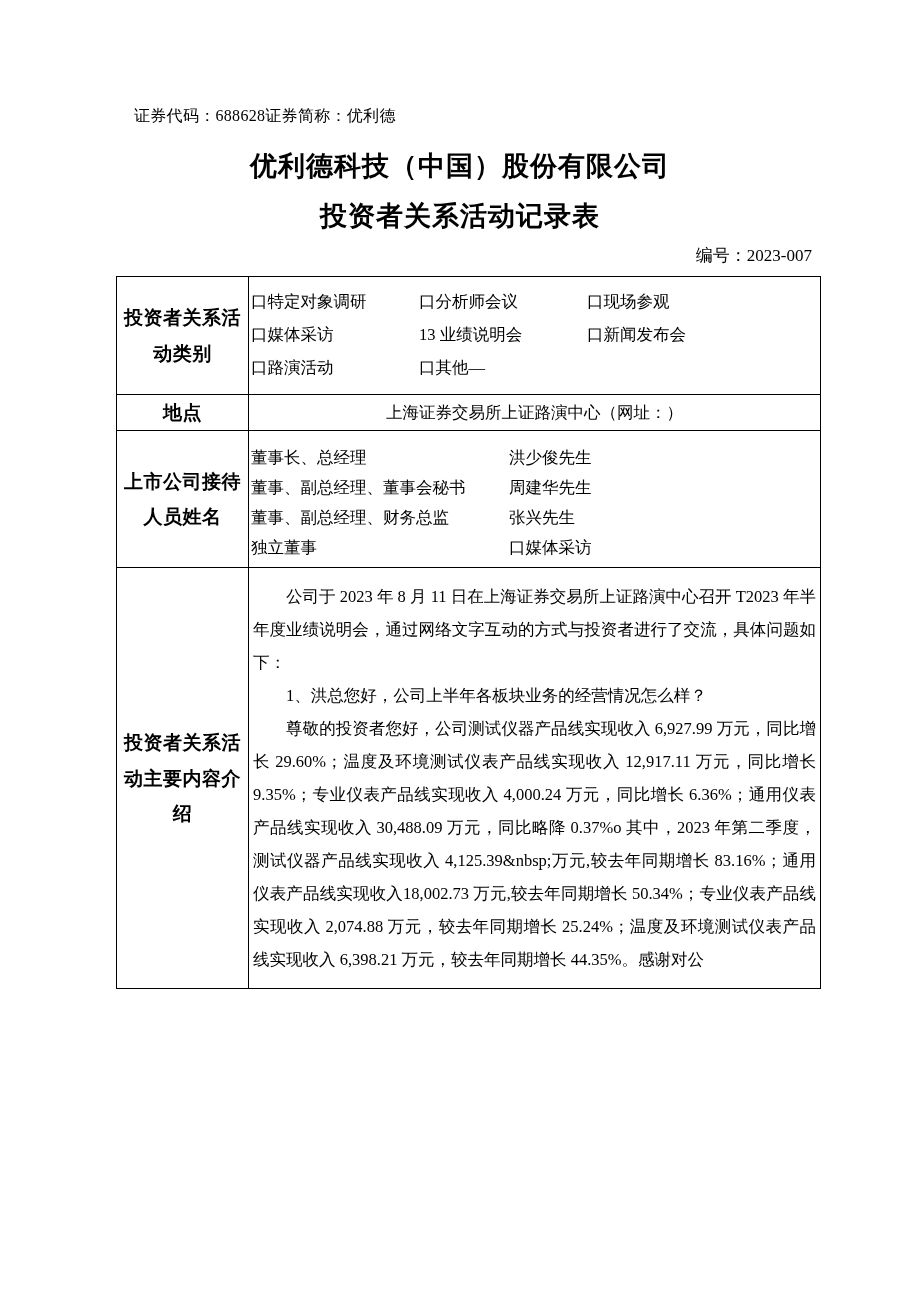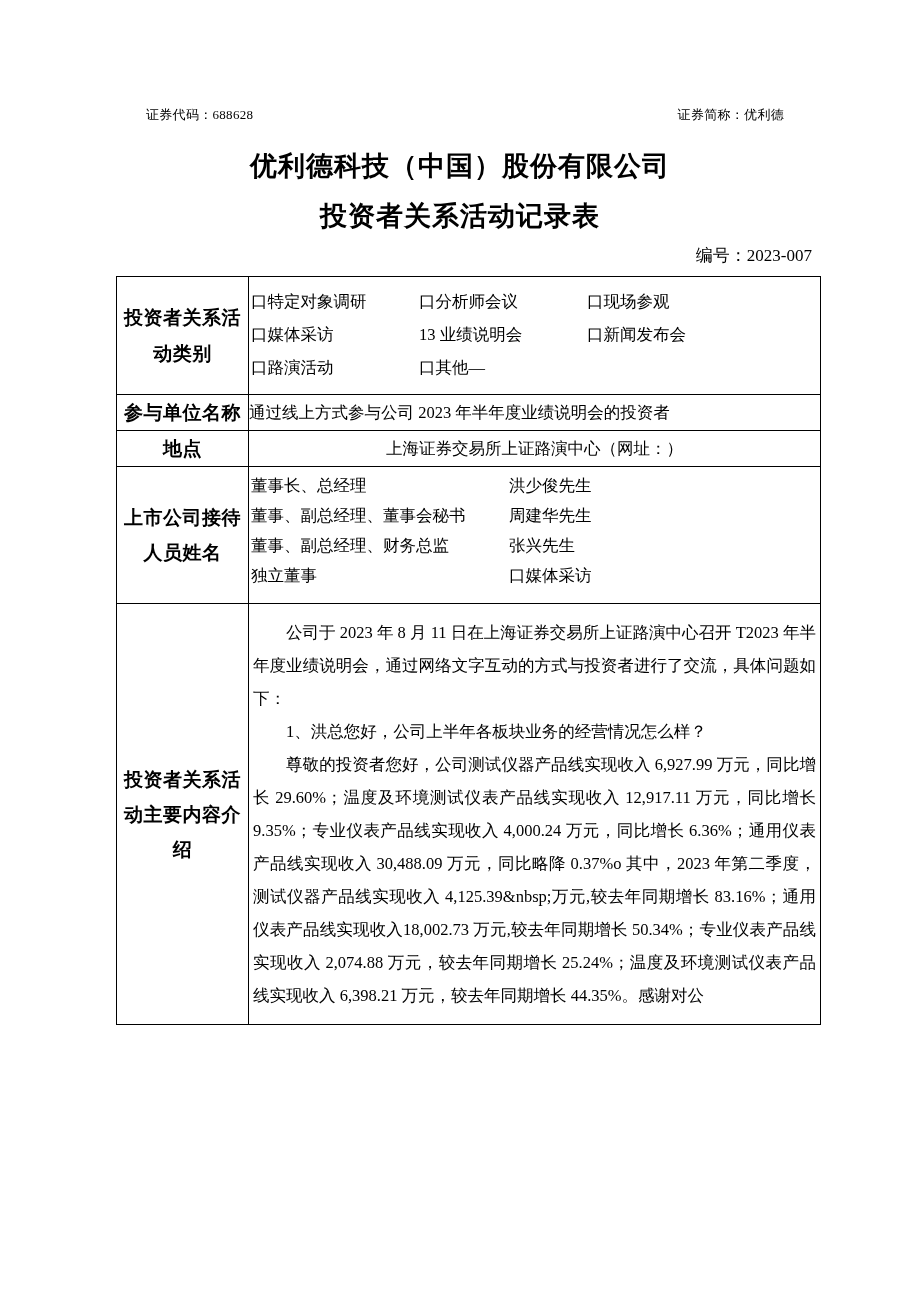--- a/index.html
+++ b/index.html
@@ -16,27 +16,27 @@
     width: 920px;
     height: 1301px;
     background: #ffffff;
     box-sizing: border-box;
     overflow: hidden;
   }
 
   
   .hdr-line {
     position: absolute;
-    left: 112px;
+    left: 100px;
     top: 106px;
     width: 704px;
     display: flex;
-    justify-content: space-between;
+    justify-content: flex-start;
     align-items: baseline;
-    font-size: 13px;
+    font-size: 16px;
     letter-spacing: 0.3px;
   }
   .hdr-left  { padding-left: 34px; }
   .hdr-right { padding-right: 32px; }
 
   
   .doc-title {
     position: absolute;
     left: 0;
     width: 920px;
@@ -114,21 +114,21 @@
   .cell-pad-lines { padding: 14px 2px 14px 2px; }
 
   
   .people {
     padding: 8px 0 8px 2px;
     font-size: 16.5px;
   }
   .prow {
     display: flex;
     height: 30px;
-    align-items: flex-start;
+    align-items: flex-end;
     white-space: nowrap;
   }
   .ptitle { width: 258px; }
   .pname  { flex: 1; }
 
   
   .content {
     padding: 12px 4px 12px 4px;
     font-size: 16.5px;
     line-height: 2.0;
@@ -178,24 +178,20 @@
             </div>
             <div class="optrow">
               <span class="opt p1">口路演活动</span>
               <span class="opt p2">口其他—</span>
               <span class="opt p3"></span>
             </div>
           </div>
         </td>
       </tr>
 
-      <tr>
-        <td class="lbl">参与单位名称</td>
-        <td class="cell-text cell-pad-lines">通过线上方式参与公司 2023 年半年度业绩说明会的投资者</td>
-      </tr>
 
 
       <tr>
         <td class="lbl">地点</td>
         <td class="cell-text center cell-pad-lines">上海证券交易所上证路演中心（网址：）</td>
       </tr>
 
       <tr>
         <td class="lbl">上市公司接待人员姓名</td>
         <td>

